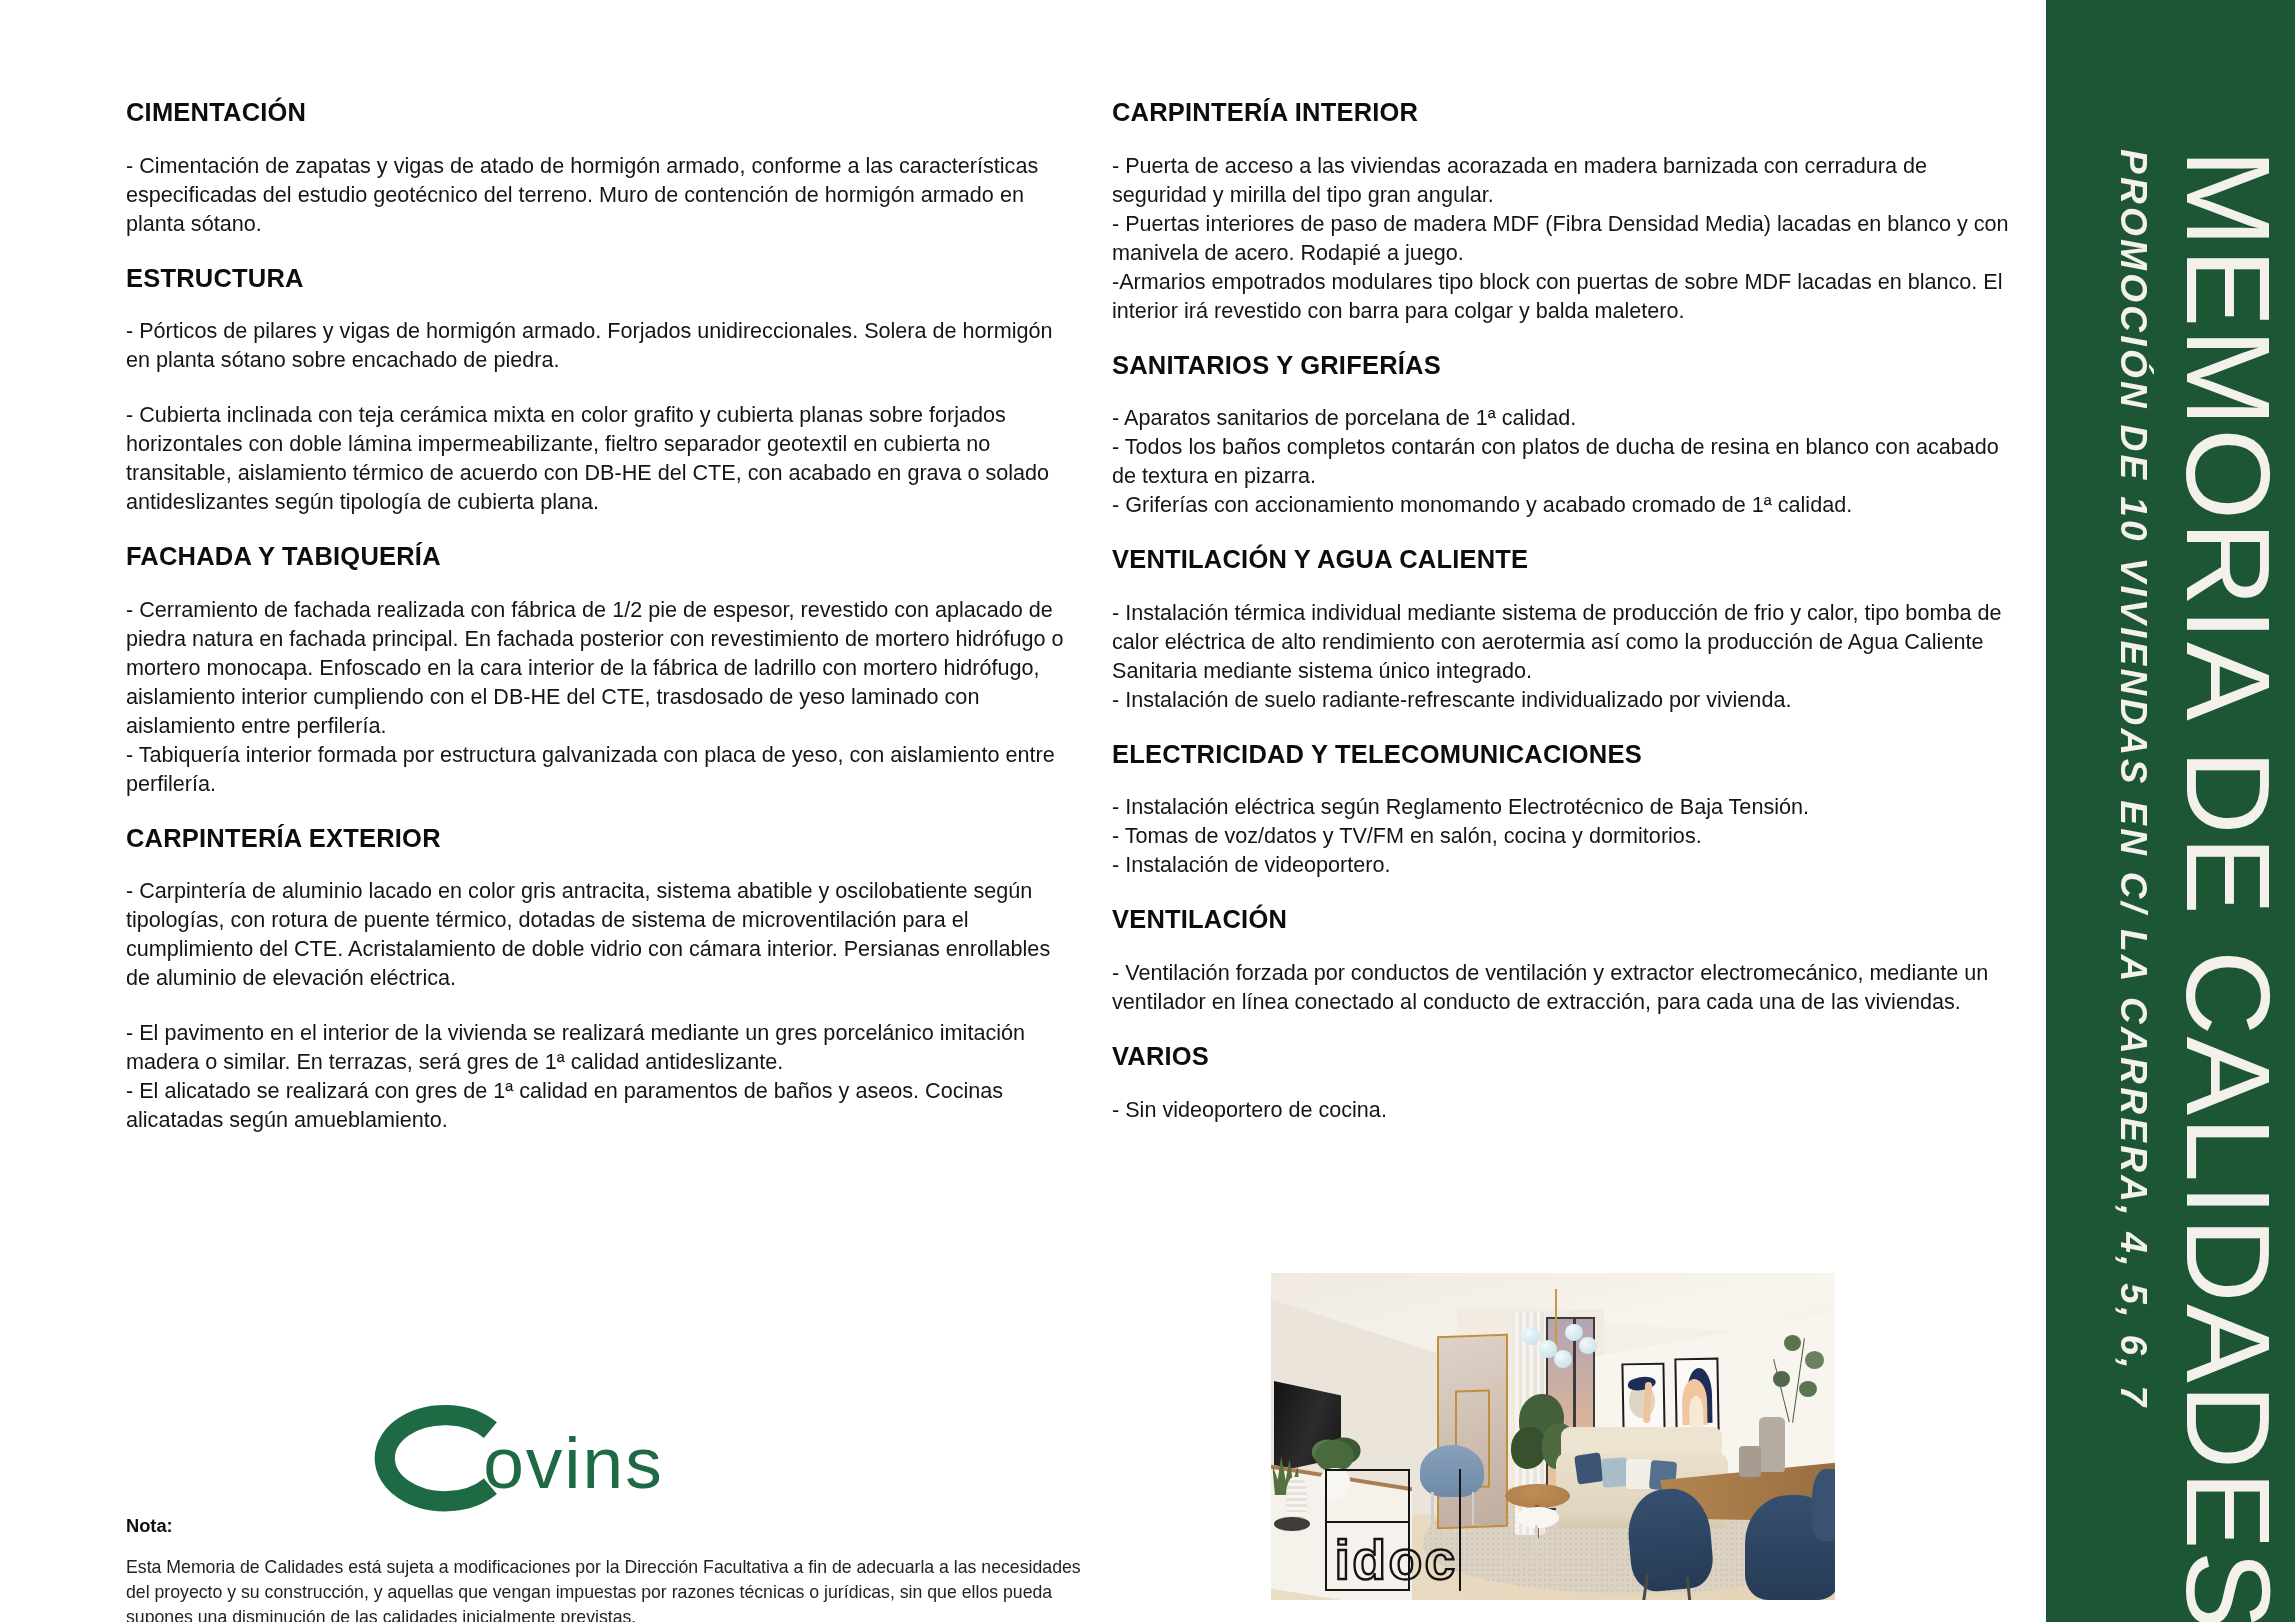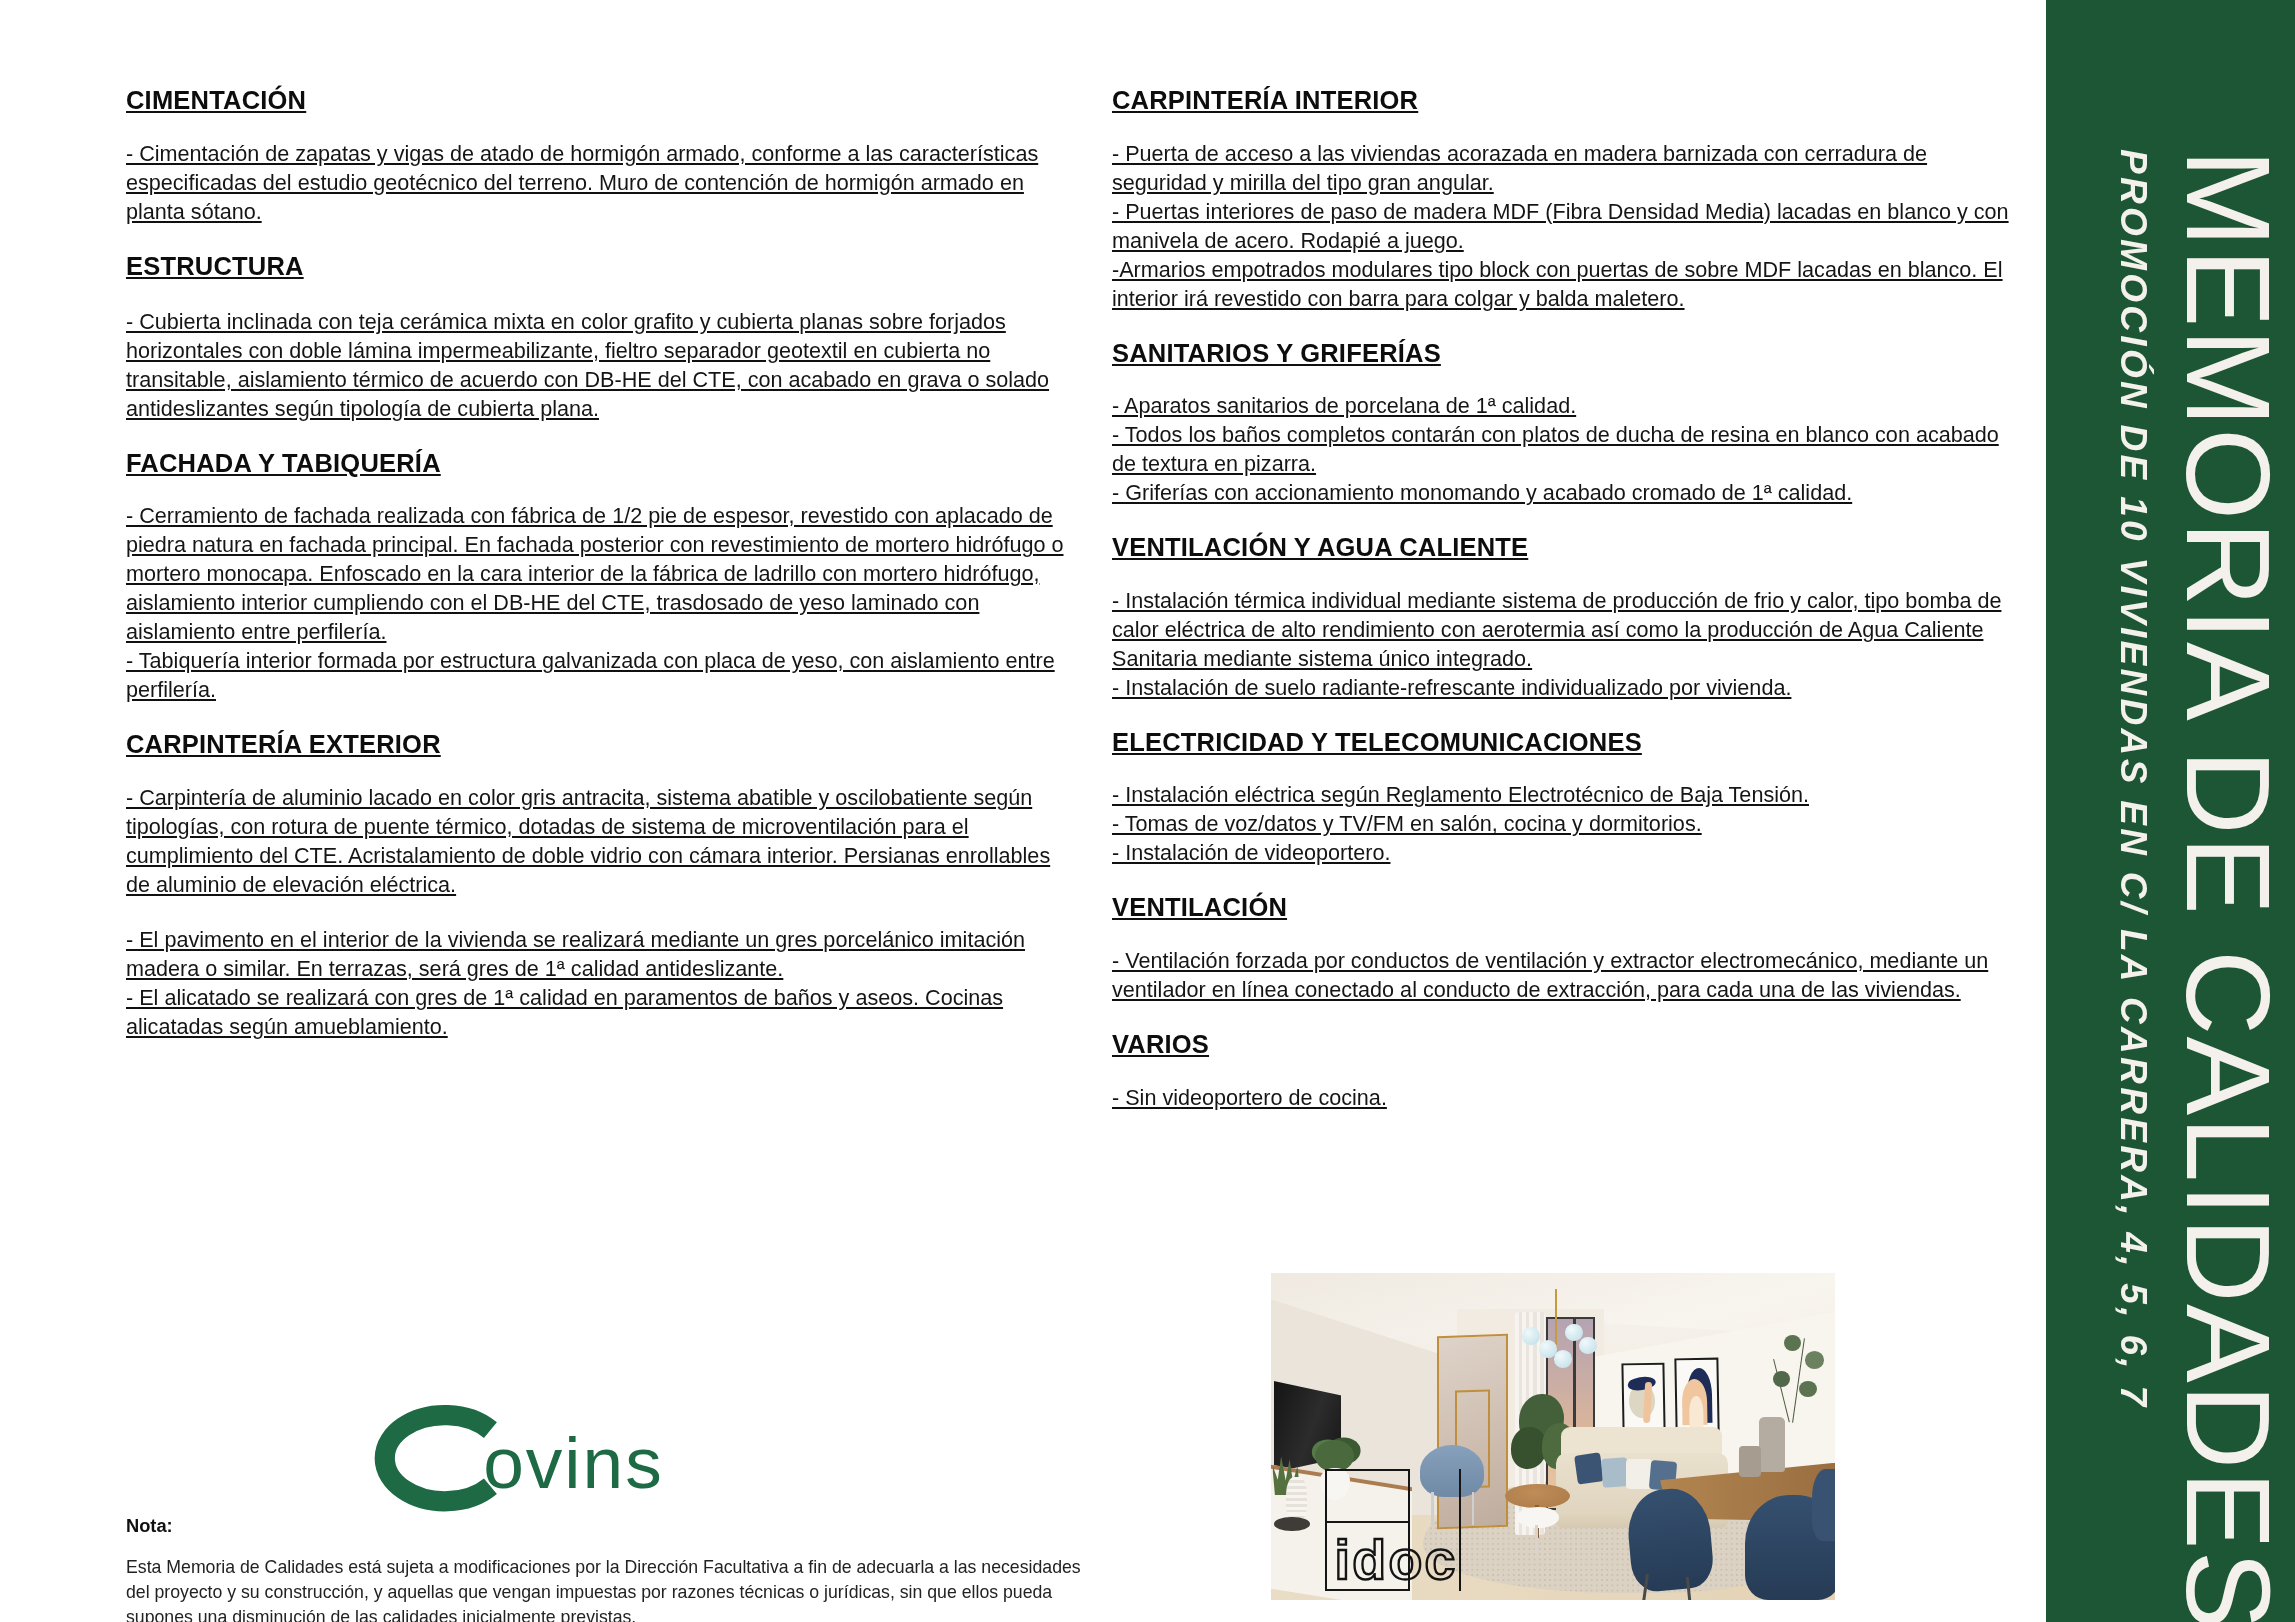--- a/index.html
+++ b/index.html
@@ -12,21 +12,21 @@
   *{box-sizing:border-box;}
   html,body{margin:0;padding:0;background:#ffffff;}
   .page{
     position:relative;width:2295px;height:1623px;background:#ffffff;overflow:hidden;
     font-family:"Liberation Sans", sans-serif;color:var(--ink,#101010);
   }
   
   .col{position:absolute;top:82px;}
   .col-left{left:126px;width:941px;}
   .col-right{left:1112px;width:911px;}
-  .sec{margin:4px 0 26px 0;text-decoration:underline;}
+  .sec{margin:16px 0 26px 0;}
   .sec h2{font-size:25.5px;font-weight:700;letter-spacing:0.2px;margin:0 0 23.6px 0;color:#0d0d0d;}
   .sec p{font-size:21.6px;line-height:29px;margin:0;color:#151515;}
   
   .sidebar{
     position:absolute;left:2046px;top:0;width:249px;height:1623px;
     background:var(--sidebar-green,#1d5634);
   }
   .sidebar-inner{
     position:absolute;inset:0;writing-mode:vertical-rl;
     padding:149px 19.6px 0 0;
@@ -120,20 +120,21 @@
 
 <div class="page">
 
   <div class="col col-left">
     <section class="sec">
       <h2>CIMENTACIÓN</h2>
       <p>- Cimentación de zapatas y vigas de atado de hormigón armado, conforme a las características especificadas del estudio geotécnico del terreno. Muro de contención de hormigón armado en planta sótano.</p>
     </section>
     <section class="sec">
       <h2>ESTRUCTURA</h2>
+      <p>- Pórticos de pilares y vigas de hormigón armado. Forjados unidireccionales. Solera de hormigón en planta sótano sobre encachado de piedra.</p>
     </section>
     <section class="sec">
       <p>- Cubierta inclinada con teja cerámica mixta en color grafito y cubierta planas sobre forjados horizontales con doble lámina impermeabilizante, fieltro separador geotextil en cubierta no transitable, aislamiento térmico de acuerdo con DB-HE del CTE, con acabado en grava o solado antideslizantes según tipología de cubierta plana.</p>
     </section>
     <section class="sec">
       <h2>FACHADA Y TABIQUERÍA</h2>
       <p>- Cerramiento de fachada realizada con fábrica de 1/2 pie de espesor, revestido con aplacado de piedra natura en fachada principal. En fachada posterior con revestimiento de mortero hidrófugo o mortero monocapa. Enfoscado en la cara interior de la fábrica de ladrillo con mortero hidrófugo, aislamiento interior cumpliendo con el DB-HE del CTE, trasdosado de yeso laminado con aislamiento entre perfilería.</p>
       <p>- Tabiquería interior formada por estructura galvanizada con placa de yeso, con aislamiento entre perfilería.</p>
     </section>
     <section class="sec">

